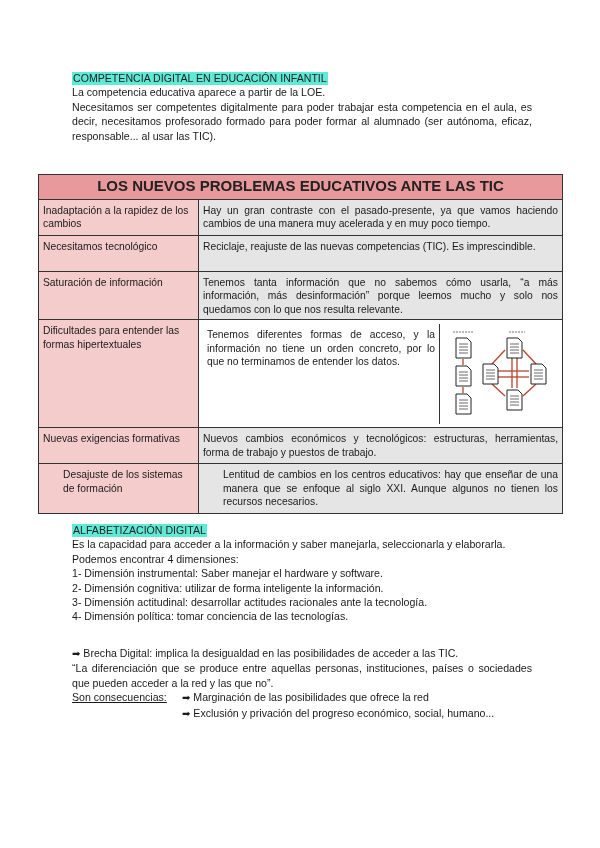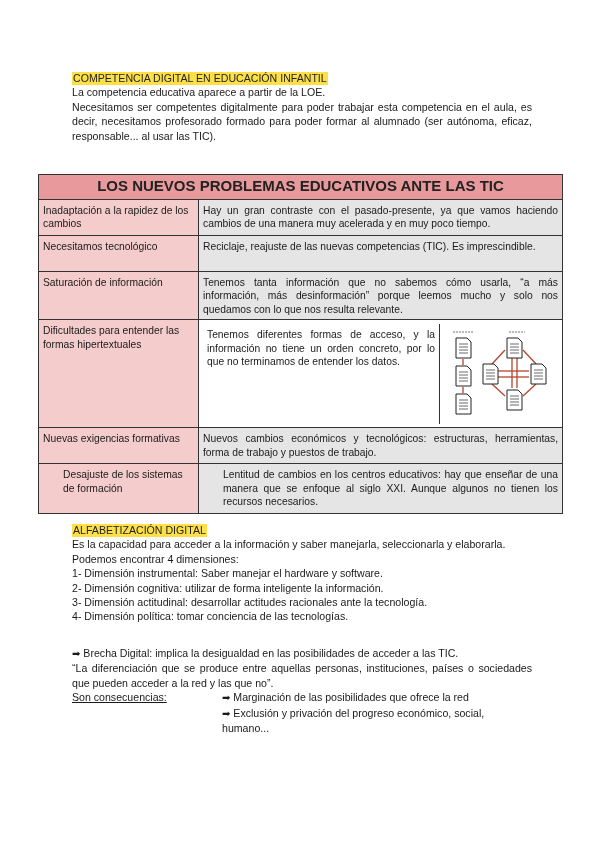--- a/index.html
+++ b/index.html
@@ -3,21 +3,21 @@
 <meta charset="utf-8">
 <style>
   html, body { margin: 0; padding: 0; background: #ffffff; }
   body {
     width: 600px; height: 848px; position: relative; overflow: hidden;
     font-family: "Liberation Sans", sans-serif; color: #1a1a1a;
     font-size: 10.6px; line-height: 14.4px;
   }
   .section { position: absolute; left: 72px; width: 460px; }
   .heading {
-    display: inline-block; background: #fde047; color: #222;
+    display: inline-block; background: #5eead4; color: #222;
     padding: 0 1px; line-height: 13px;
   }
   p { margin: 0; }
   .justify { text-align: justify; }
 
   
   table.problems {
     position: absolute; left: 38px; top: 174px; width: 525px;
     border-collapse: collapse; table-layout: fixed;
     font-size: 10.3px; line-height: 13.4px;
@@ -38,21 +38,21 @@
   tr.r4 td { height: 92px; }
   tr.r5 td { height: 28px; }
   tr.r6 td { height: 42px; padding-left: 24px; }
   td.split { padding: 0; }
   .split-wrap { display: flex; height: 100px; }
   .split-text { flex: 1; padding: 4px; text-align: justify; border-right: 1.3px solid #333; }
   .split-img { width: 118px; display: flex; align-items: center; justify-content: center; }
 
   .arrow { font-size: 10px; }
   .underline { text-decoration: underline; }
-  .conseq-row { display: flex; gap: 40px; }
+  .conseq-row { display: flex; }
   .conseq-label { width: 110px; }
   .conseq-list { flex: 1; }
 </style>
 </head>
 <body>
 
 <div class="section" style="top:71px;">
   <span class="heading">COMPETENCIA DIGITAL EN EDUCACIÓN INFANTIL</span>
   <p>La competencia educativa aparece a partir de la LOE.</p>
   <p class="justify">Necesitamos ser competentes digitalmente para poder trabajar esta competencia en el aula, es decir, necesitamos profesorado formado para poder formar al alumnado (ser autónoma, eficaz, responsable... al usar las TIC).</p>

